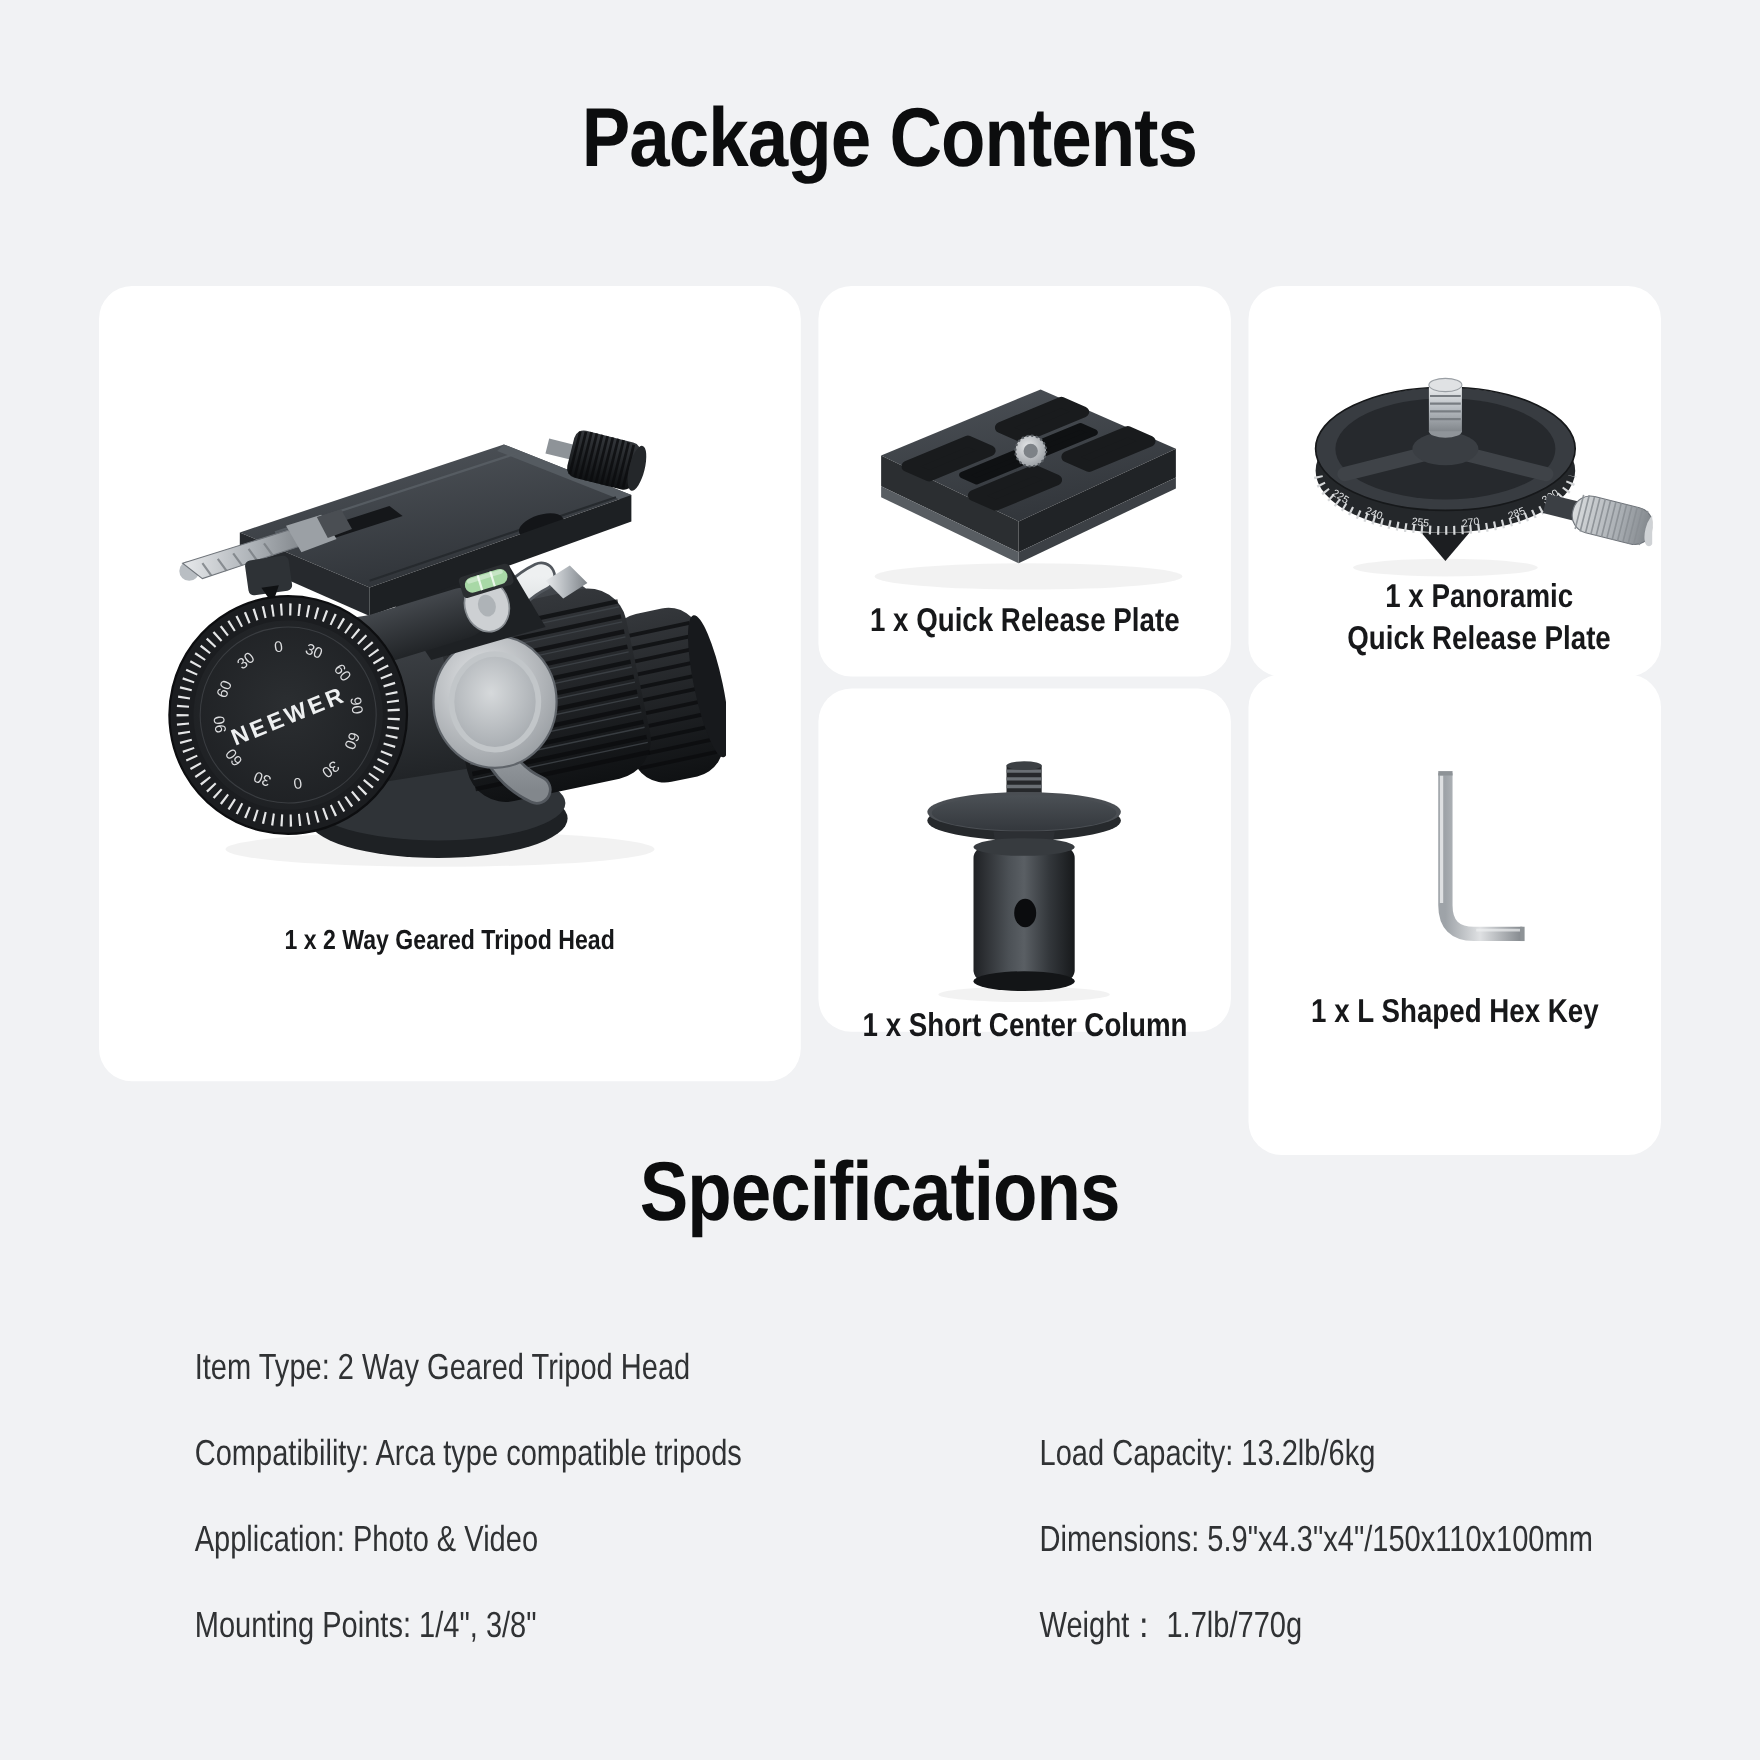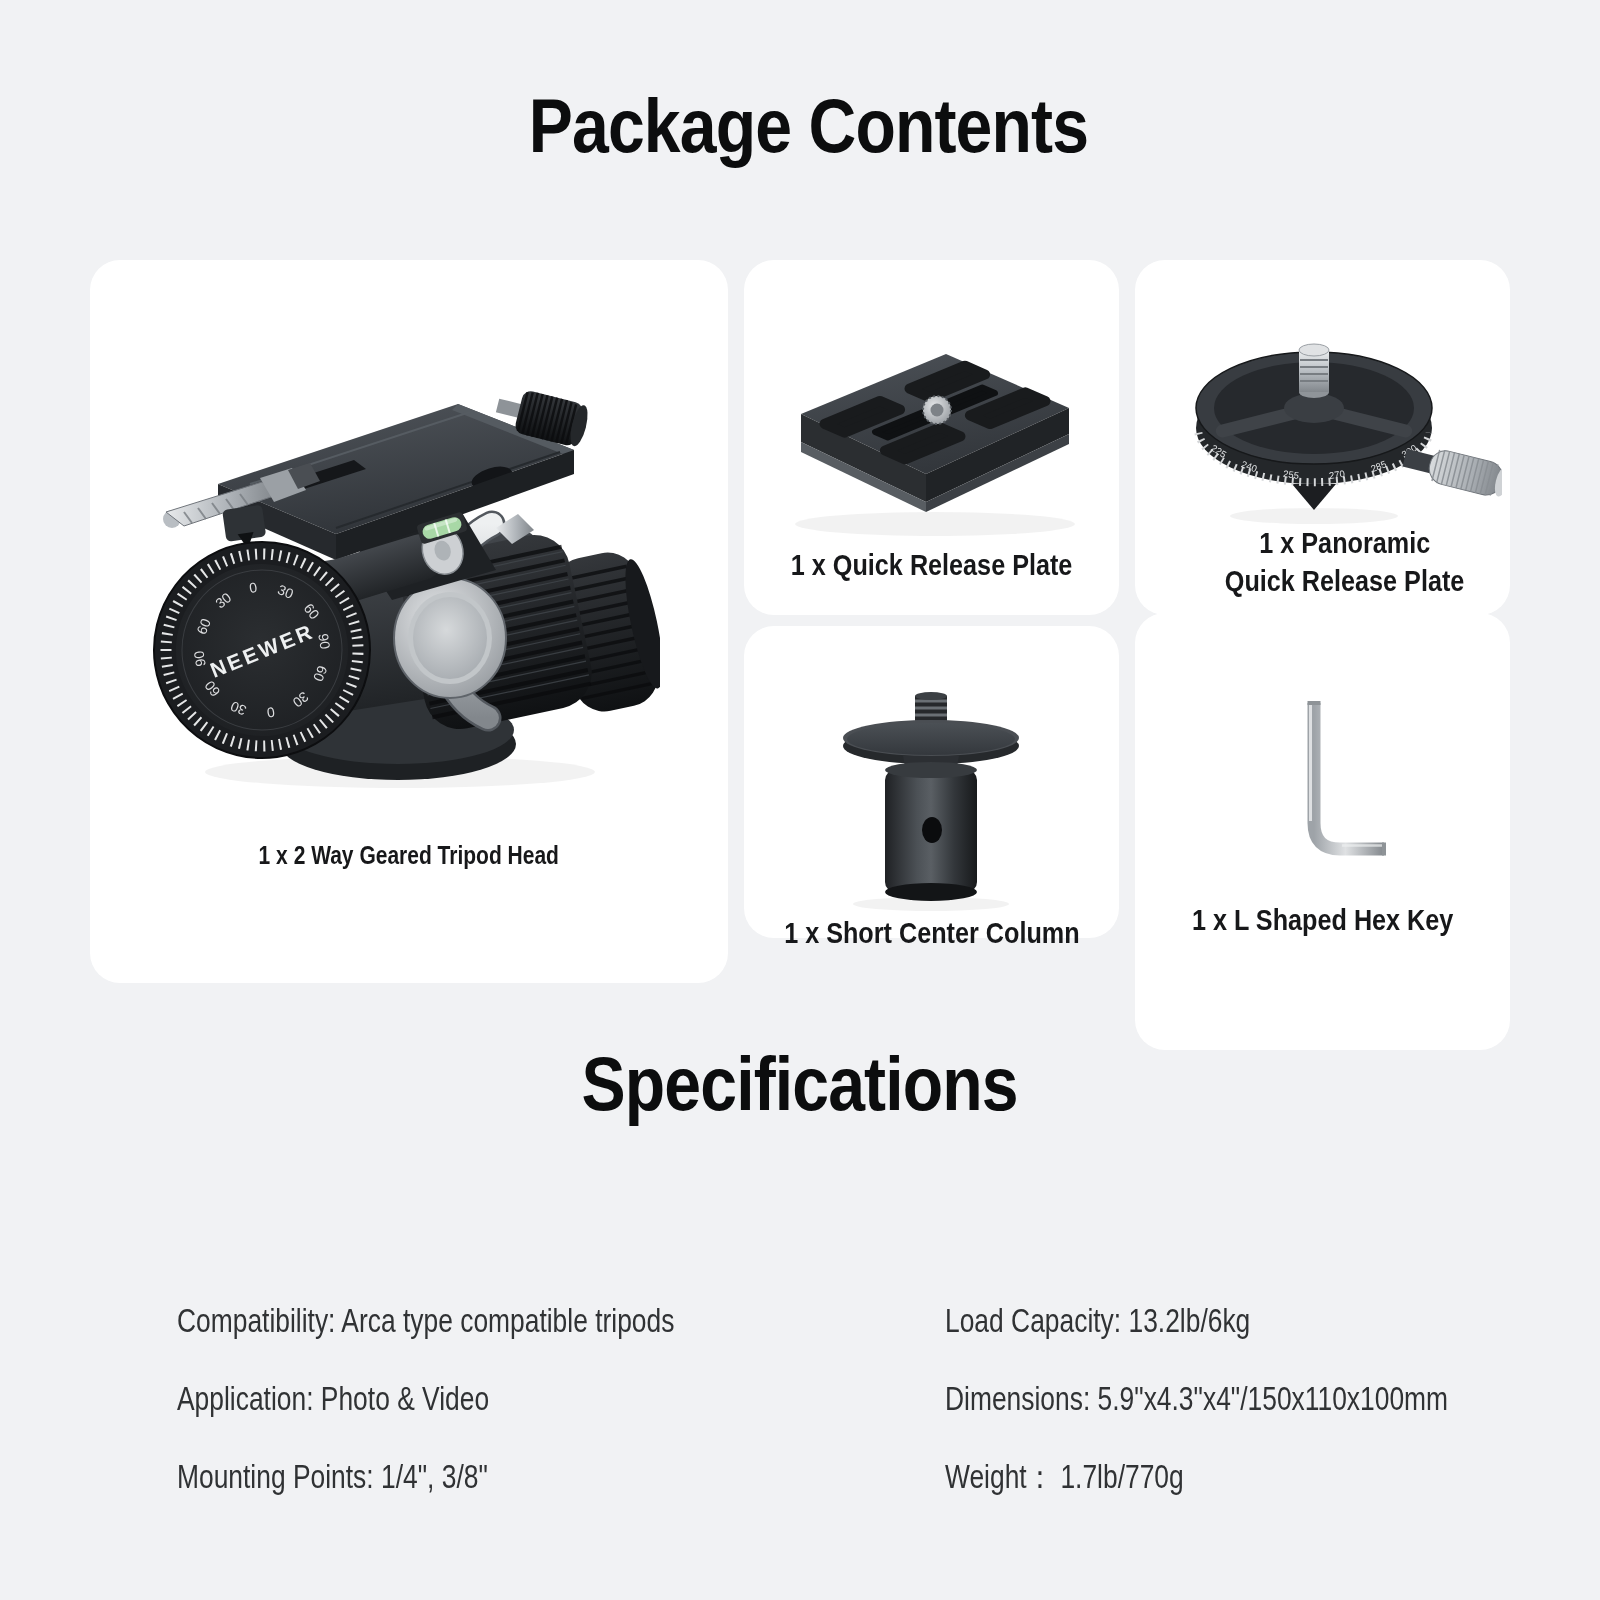--- a/index.html
+++ b/index.html
@@ -369,20 +369,21 @@
     </svg>
     <div class="card-label">
       <span class="lcond">1 x L Shaped Hex Key</span>
     </div>
   </div>
 
   <div class="big-title" id="spec-title">
     <span class="cond">Specifications</span>
   </div>
 
+  <div class="spec sl r0"><span class="scond">Item Type: 2 Way Geared Tripod Head</span></div>
   <div class="spec sl r1"><span class="scond">Compatibility: Arca type compatible tripods</span></div>
   <div class="spec sl r2"><span class="scond">Application: Photo &amp; Video</span></div>
   <div class="spec sl r3"><span class="scond">Mounting Points: 1/4", 3/8"</span></div>
   <div class="spec sr r1"><span class="scond">Load Capacity: 13.2lb/6kg</span></div>
   <div class="spec sr r2"><span class="scond">Dimensions: 5.9"x4.3"x4"/150x110x100mm</span></div>
   <div class="spec sr r3"><span class="scond">Weight： 1.7lb/770g</span></div>
 
 </div>
 
 </body></html>

